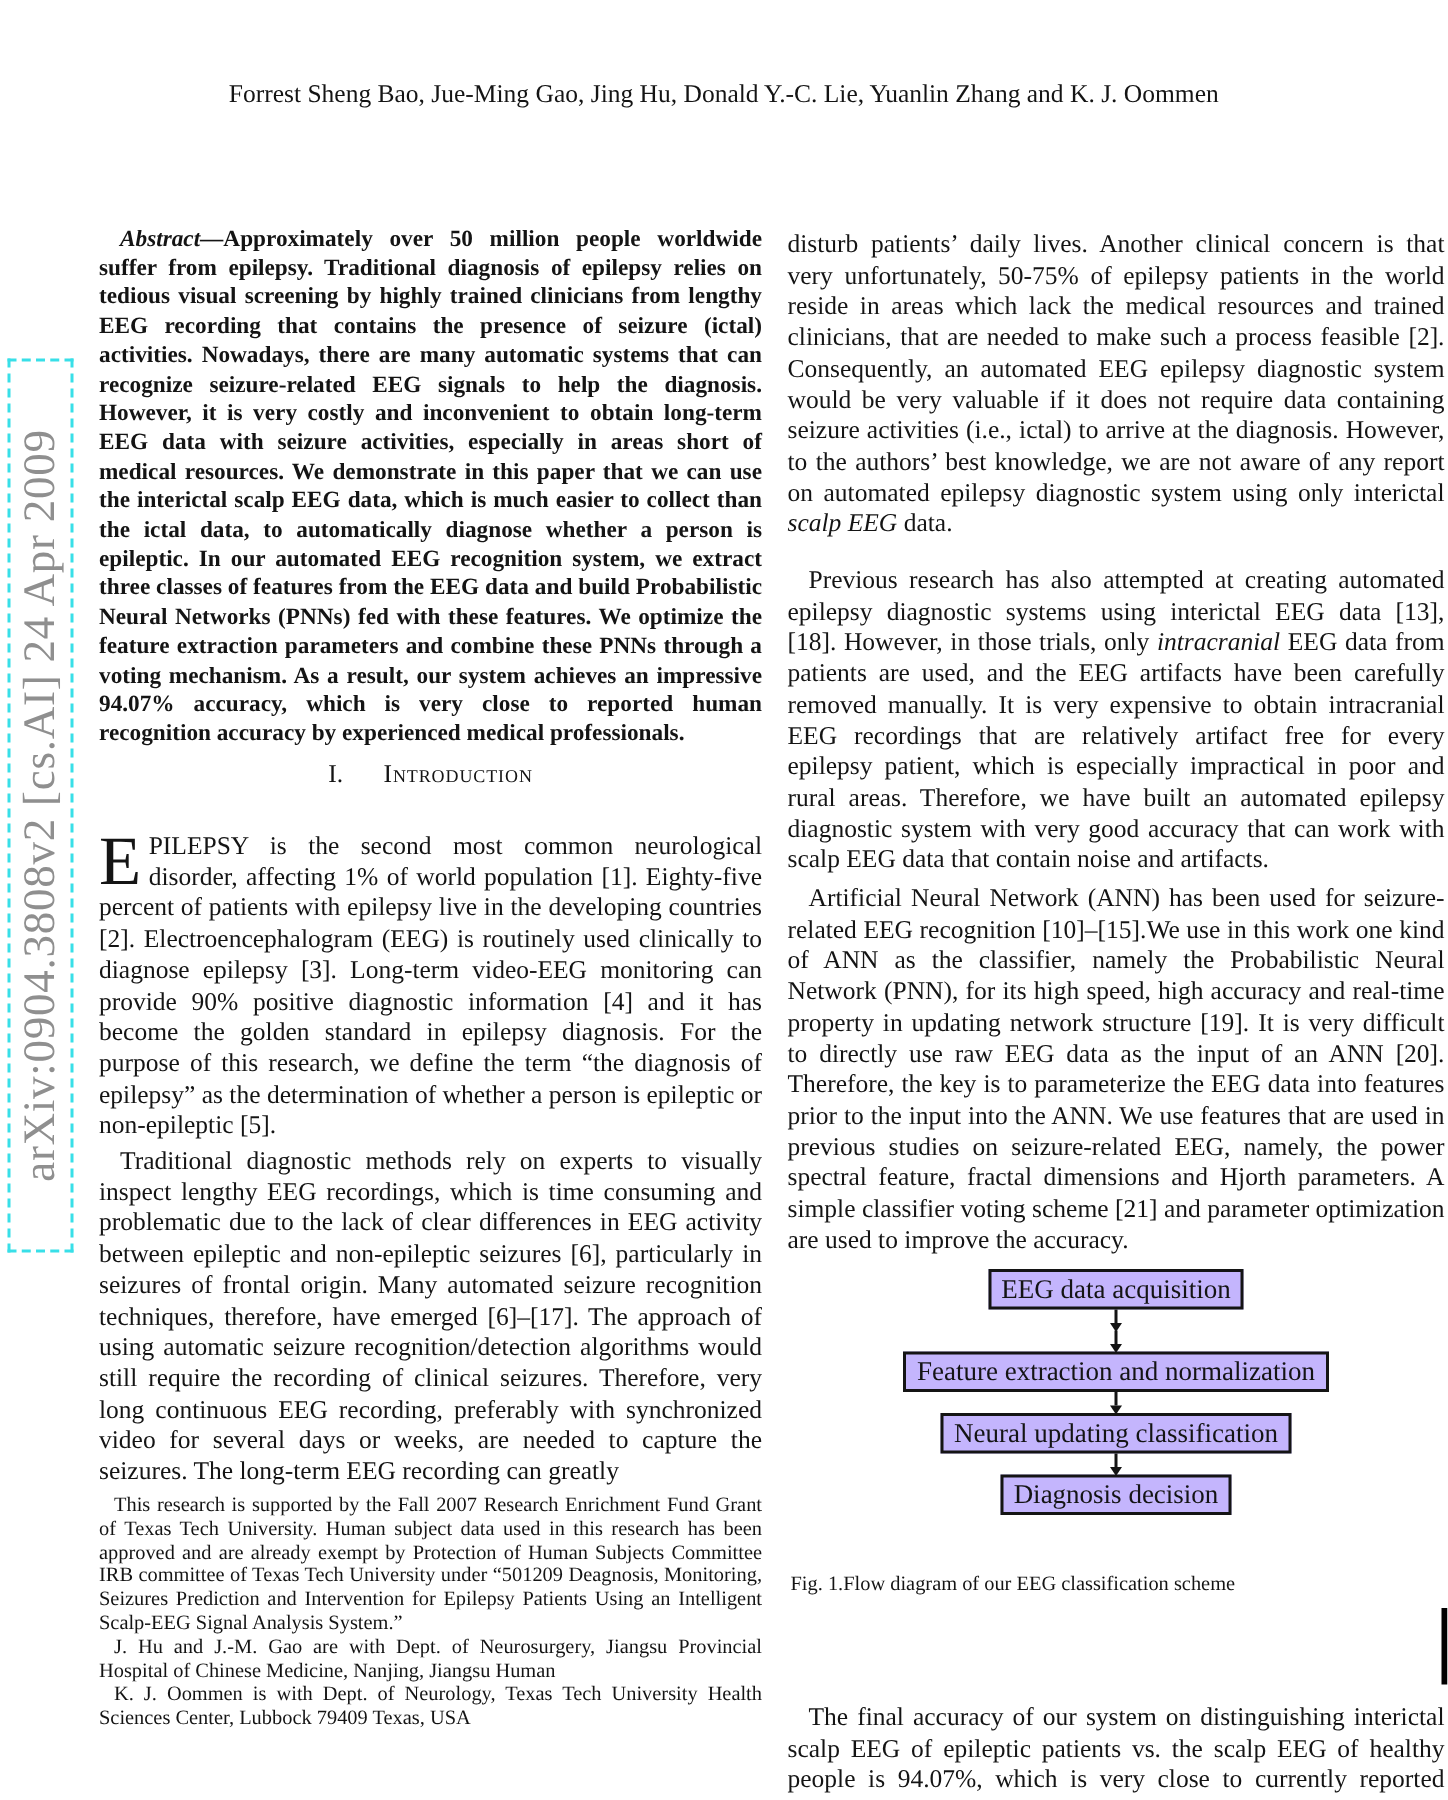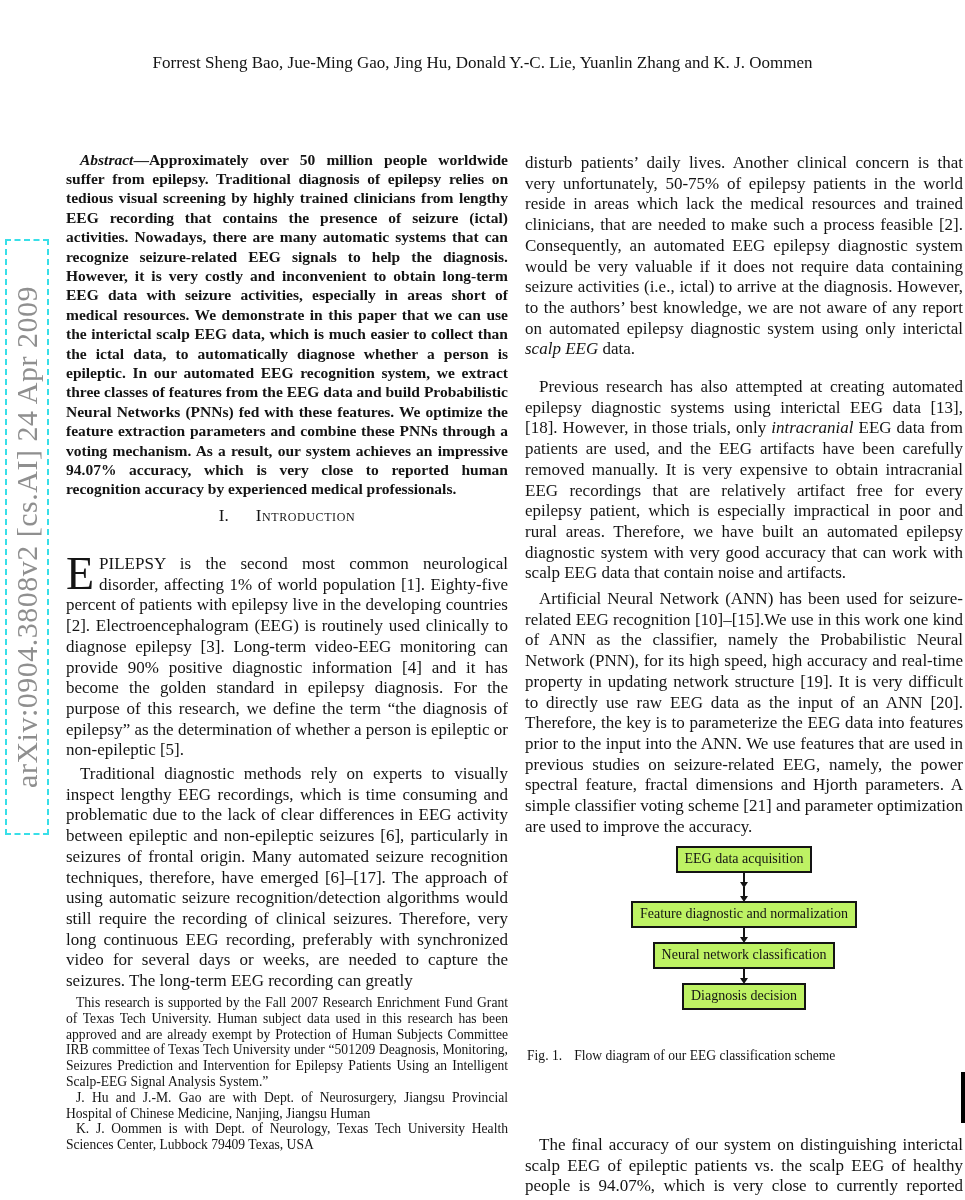--- a/index.html
+++ b/index.html
@@ -52,37 +52,37 @@
   .rp2{left:525px;top:360px;width:438px;text-indent:14px;}
   .rp3{left:525px;top:572px;width:438px;text-indent:14px;}
   .rfinal{left:525px;top:1118px;width:438px;text-indent:14px;}
 
   
   .fig{
     position:absolute;left:525px;top:846px;width:438px;
     display:flex;flex-direction:column;align-items:center;
   }
   .flow-box{
-    border:2px solid #141414;background:#bef264;
-    font-size:14px;line-height:20px;padding:1px 7px 2px 7px;
+    border:2px solid #141414;background:#c4b5fd;
+    font-size:18px;line-height:20px;padding:1px 7px 2px 7px;
     white-space:nowrap;text-align:center;
   }
   .flow-arrow{
     width:2px;height:9px;background:#141414;position:relative;margin:0 0 5px 0;
   }
   .flow-arrow::after{
     content:"";position:absolute;left:-3px;top:9px;
     border-left:4px solid transparent;border-right:4px solid transparent;
     border-top:6px solid #141414;
   }
   .figcap{
     position:absolute;left:527px;top:1048px;width:438px;
     font-size:13.6px;text-align:left;
   }
-  .figcap .caplabel{margin-right:12px;}
+  .figcap .caplabel{}
 
   .edge-bar{position:absolute;left:961px;top:1072px;width:4px;height:51px;background:#000;}
 </style>
 </head>
 <body>
 
 <div class="page">
 
   <div class="authors">Forrest Sheng Bao, Jue-Ming Gao, Jing Hu, Donald Y.-C. Lie, Yuanlin Zhang and K. J. Oommen</div>
 
@@ -109,23 +109,23 @@
   <p class="blk body-par rp1"><span>disturb patients’ daily lives. Another clinical concern is that very unfortunately, 50-75% of epilepsy patients in the world reside in areas which lack the medical resources and trained clinicians, that are needed to make such a process feasible [2]. Consequently, an automated EEG epilepsy diagnostic system would be very valuable if it does not require data containing seizure activities (i.e., ictal) to arrive at the diagnosis. However, to the authors’ best knowledge, we are not aware of any report on automated epilepsy diagnostic system using only interictal </span><i>scalp EEG</i><span> data.</span></p>
 
   <p class="blk body-par rp2"><span>Previous research has also attempted at creating automated epilepsy diagnostic systems using interictal EEG data [13], [18]. However, in those trials, only </span><i>intracranial</i><span> EEG data from patients are used, and the EEG artifacts have been carefully removed manually. It is very expensive to obtain intracranial EEG recordings that are relatively artifact free for every epilepsy patient, which is especially impractical in poor and rural areas. Therefore, we have built an automated epilepsy diagnostic system with very good accuracy that can work with scalp EEG data that contain noise and artifacts.</span></p>
 
   <p class="blk body-par rp3">Artificial Neural Network (ANN) has been used for seizure-related EEG recognition [10]–[15].We use in this work one kind of ANN as the classifier, namely the Probabilistic Neural Network (PNN), for its high speed, high accuracy and real-time property in updating network structure [19]. It is very difficult to directly use raw EEG data as the input of an ANN [20]. Therefore, the key is to parameterize the EEG data into features prior to the input into the ANN. We use features that are used in previous studies on seizure-related EEG, namely, the power spectral feature, fractal dimensions and Hjorth parameters. A simple classifier voting scheme [21] and parameter optimization are used to improve the accuracy.</p>
 
   <div class="fig">
     <div class="flow-box">EEG data acquisition</div>
     <div class="flow-arrow"></div>
     <div class="flow-arrow"></div>
-    <div class="flow-box">Feature diagnostic and normalization</div>
+    <div class="flow-box">Feature extraction and normalization</div>
     <div class="flow-arrow"></div>
-    <div class="flow-box">Neural network classification</div>
+    <div class="flow-box">Neural updating classification</div>
     <div class="flow-arrow"></div>
     <div class="flow-box">Diagnosis decision</div>
   </div>
 
   <div class="figcap">
     <span class="caplabel">Fig. 1.</span><span>Flow diagram of our EEG classification scheme</span>
   </div>
 
   <p class="blk body-par rfinal">The final accuracy of our system on distinguishing interictal scalp EEG of epileptic patients vs. the scalp EEG of healthy people is 94.07%, which is very close to currently reported human diagnosis accuracy [22].</p>
 

